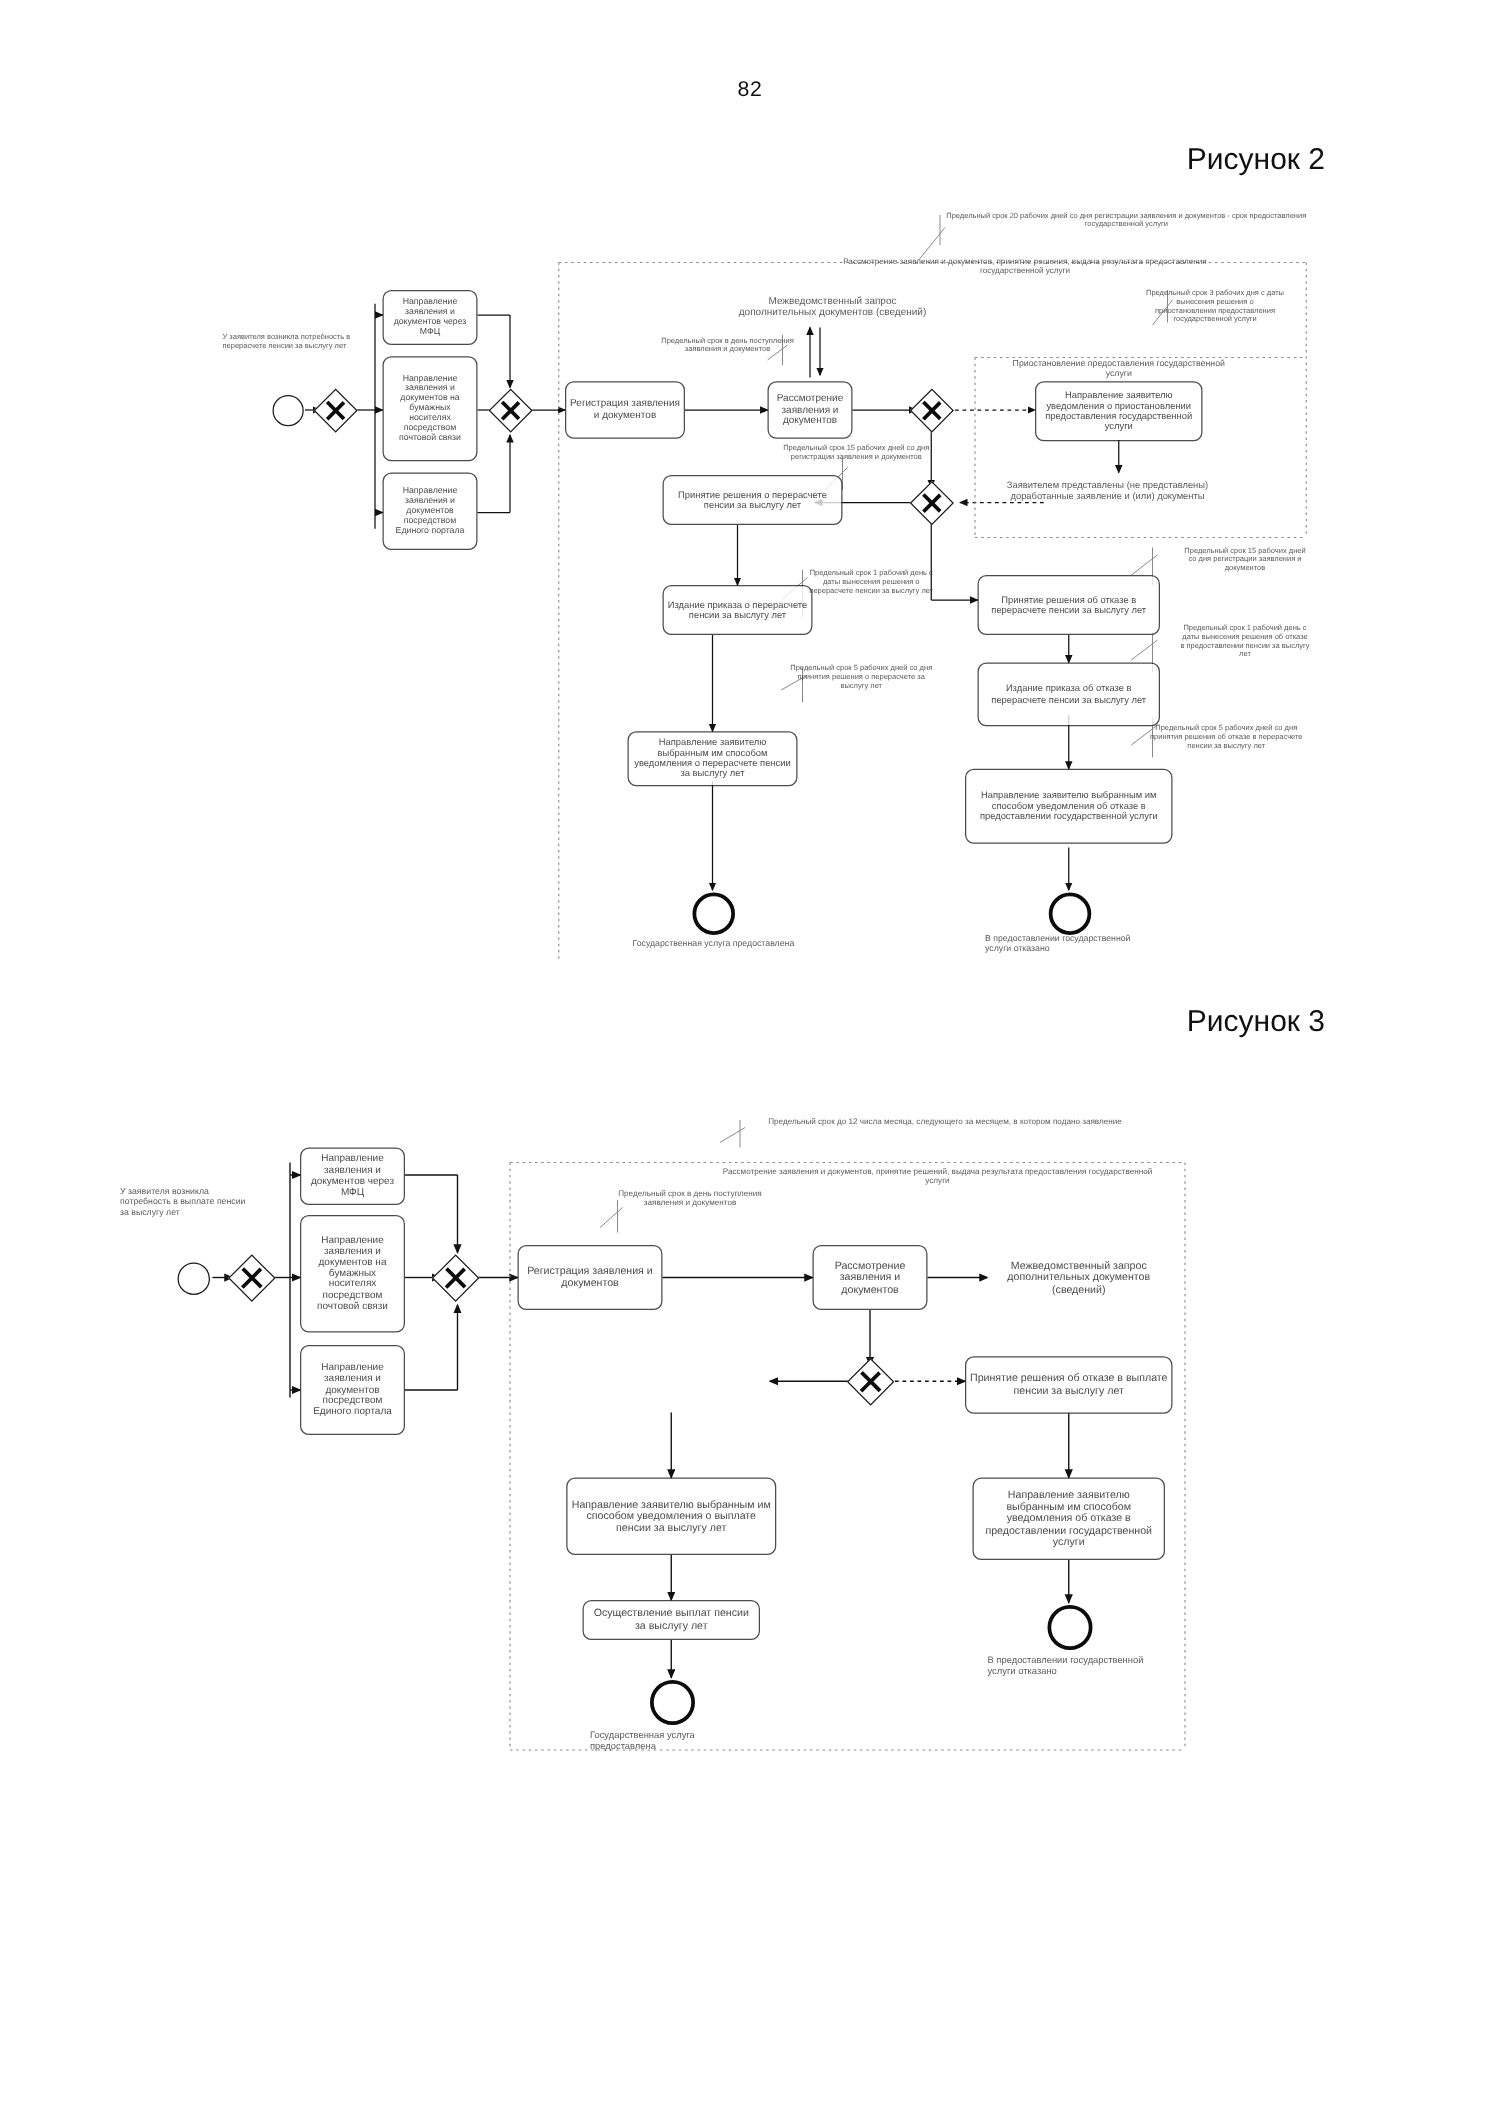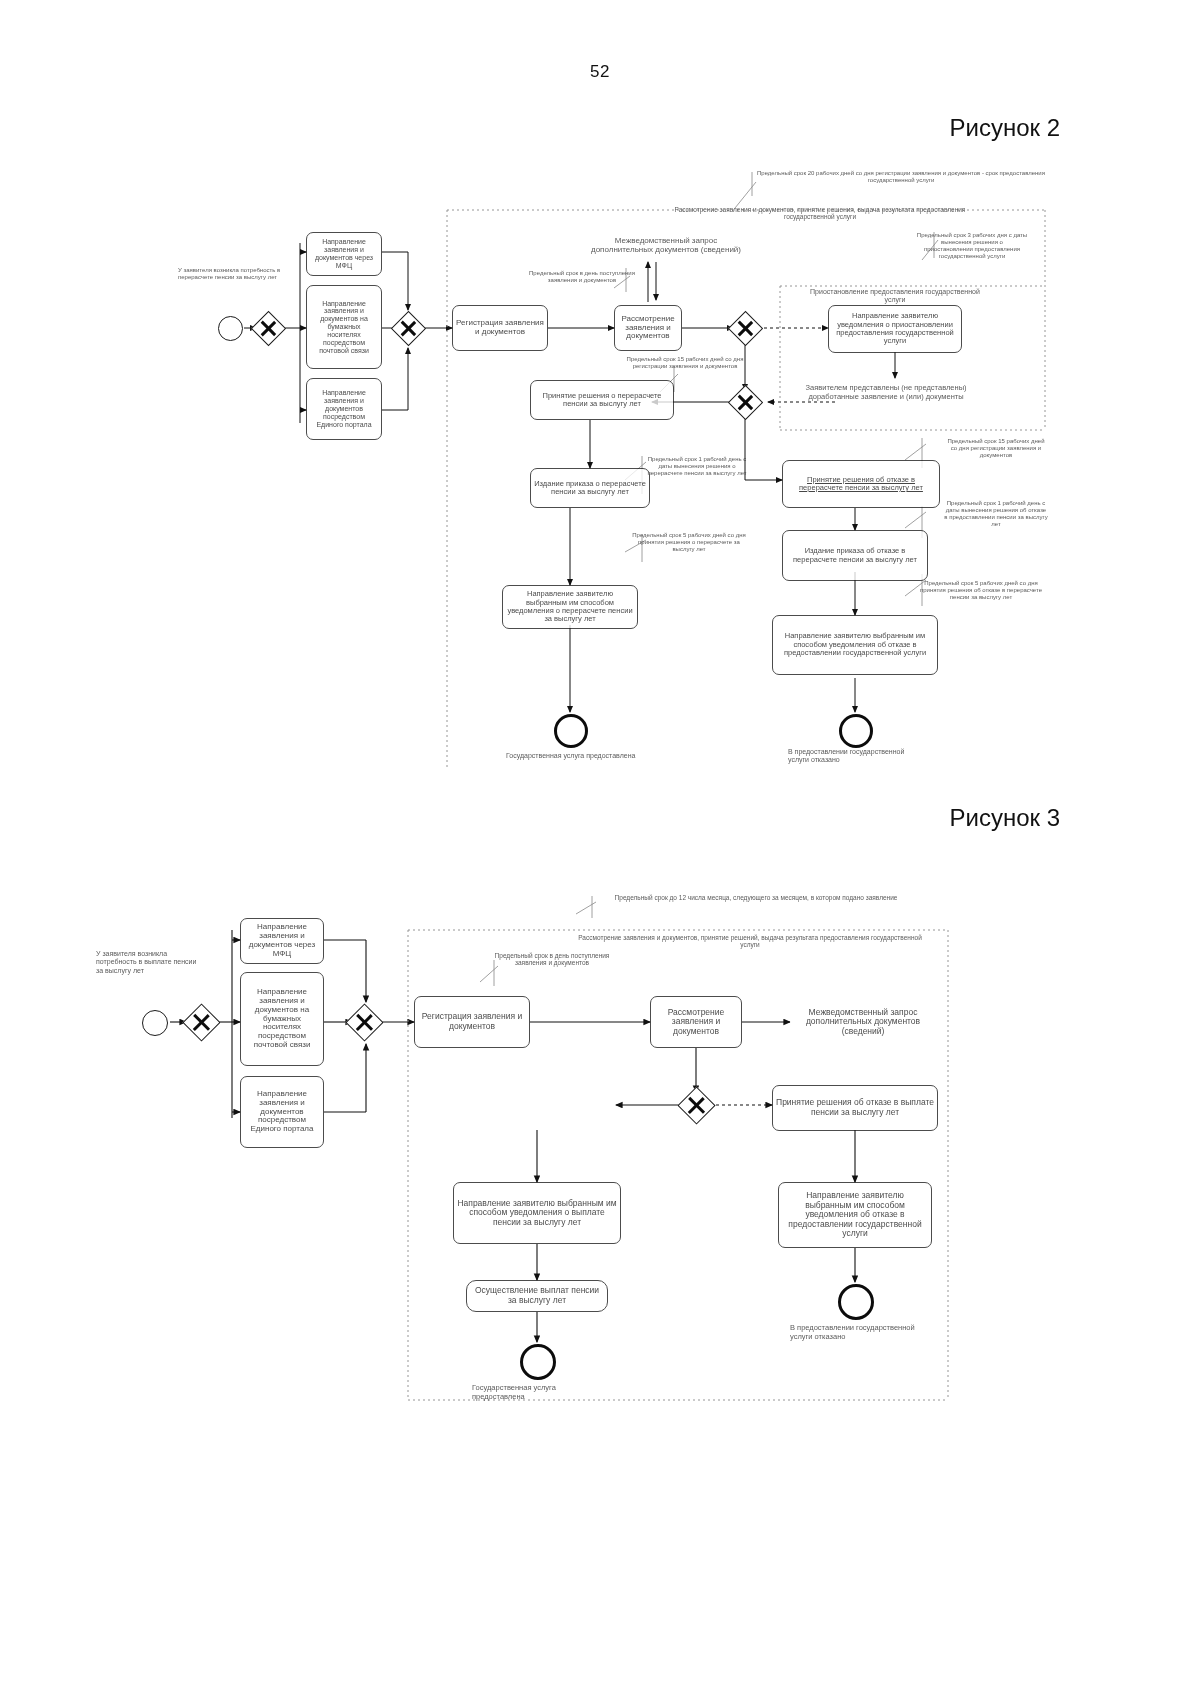--- a/index.html
+++ b/index.html
@@ -46,21 +46,21 @@
   .gw .x:before{transform:rotate(45deg);}
   .gw .x:after{transform:rotate(-45deg);}
 
   .f6{font-size:6px;} .f65{font-size:6.5px;} .f7{font-size:7px;}
   .f75{font-size:7.5px;} .f8{font-size:8px;} .f85{font-size:8.5px;}
   .blur{opacity:.78;}
 </style>
 </head>
 <body>
 
-<div class="page-number">52</div>
+<div class="page-number">82</div>
 
 <div class="fig-caption" id="cap2">Рисунок 2</div>
 <div class="fig-caption" id="cap3">Рисунок 3</div>
 
 <div class="canvas">
 
 <svg width="1200" height="1697">
   <defs>
     <marker id="ah" markerWidth="7" markerHeight="7" refX="6" refY="3" orient="auto">
       <path d="M0,0 L7,3 L0,6 z" fill="#111"></path>
@@ -203,21 +203,21 @@
 <div class="task f75 blur" style="left:508px;top:380px;width:144px;height:40px;margin-left:22px;">
       <span>Принятие решения о перерасчете пенсии за выслугу лет</span>
     </div>
 <div class="task f75 blur" style="left:530px;top:468px;width:120px;height:40px;">
       <span>Издание приказа о перерасчете пенсии за выслугу лет</span>
     </div>
 <div class="task f75 blur" style="left:502px;top:585px;width:136px;height:44px;">
       <span>Направление заявителю выбранным им способом уведомления о перерасчете пенсии за выслугу лет</span>
     </div>
 
-<div class="task f75 blur" style="left:782px;top:460px;width:158px;height:48px;text-decoration:underline;">
+<div class="task f75 blur" style="left:782px;top:460px;width:146px;height:48px;">
       <span>Принятие решения об отказе в перерасчете пенсии за выслугу лет</span>
     </div>
 <div class="task f75 blur" style="left:782px;top:530px;width:146px;height:51px;justify-content:flex-end;">
       <span>Издание приказа об отказе в перерасчете пенсии за выслугу лет</span>
     </div>
 <div class="task f75 blur" style="left:772px;top:615px;width:166px;height:60px;">
       <span>Направление заявителю выбранным им способом уведомления об отказе в предоставлении государственной услуги</span>
     </div>
 
 <div class="note f6 blur" style="left:756px;top:170px;width:290px;">Предельный срок 20 рабочих дней со дня регистрации заявления и документов - срок предоставления государственной услуги</div>
@@ -317,21 +317,21 @@
 <div class="task f85 blur" style="left:650px;top:996px;width:92px;height:52px;">
       <span>Рассмотрение заявления и документов</span>
     </div>
 <div class="task f85 blur" style="left:790px;top:996px;width:146px;height:52px;border-style:none;">
       <span>Межведомственный запрос дополнительных документов (сведений)</span>
     </div>
 
 <div class="task f85 blur" style="left:453px;top:1182px;width:168px;height:62px;">
       <span>Направление заявителю выбранным им способом уведомления о выплате пенсии за выслугу лет</span>
     </div>
-<div class="task f85 blur" style="left:466px;top:1280px;width:142px;height:32px;border-radius:10px;">
+<div class="task f85 blur" style="left:466px;top:1280px;width:142px;height:32px;">
       <span>Осуществление выплат пенсии за выслугу лет</span>
     </div>
 
 <div class="task f85 blur" style="left:772px;top:1085px;width:166px;height:46px;">
       <span>Принятие решения об отказе в выплате пенсии за выслугу лет</span>
     </div>
 <div class="task f85 blur" style="left:778px;top:1182px;width:154px;height:66px;">
       <span>Направление заявителю выбранным им способом уведомления об отказе в предоставлении государственной услуги</span>
     </div>
 

